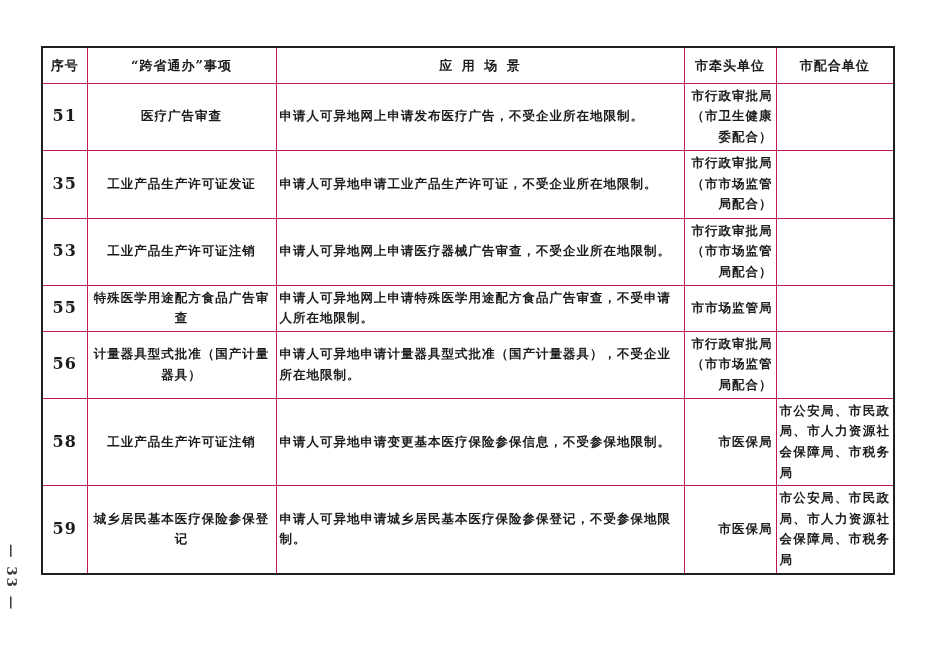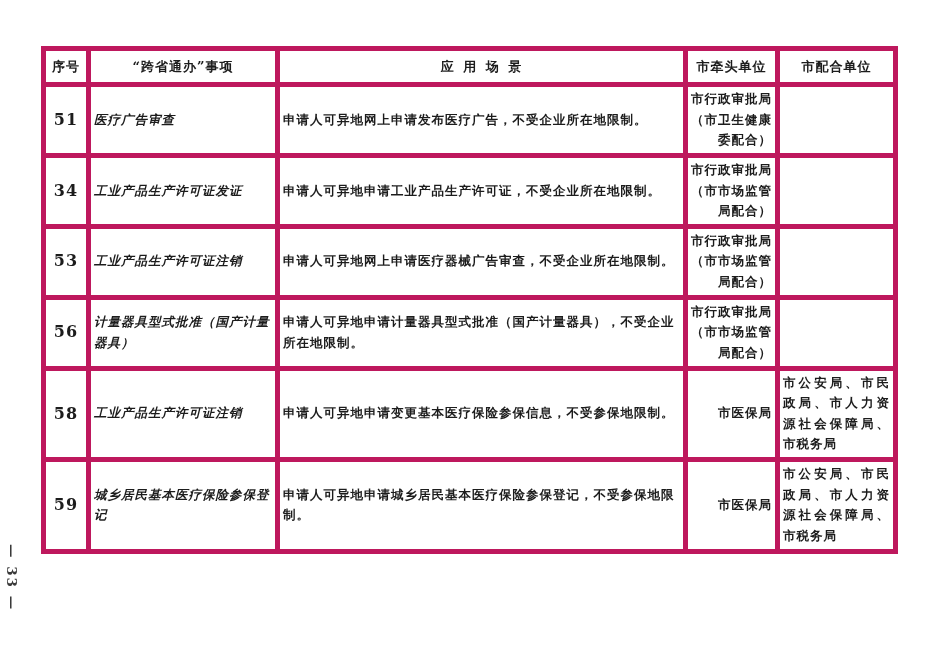--- a/index.html
+++ b/index.html
@@ -40,21 +40,21 @@
     color: #1c1c1c;
   }
   table.doc-table col.c-serial   { width: 45px;  }
   table.doc-table col.c-item     { width: 189px; }
   table.doc-table col.c-scenario { width: 408px; }
   table.doc-table col.c-lead     { width: 92px;  }
   table.doc-table col.c-coop     { width: 118px; }
 
   table.doc-table th,
   table.doc-table td {
-    border: 5px solid #be185d;
+    border: 1px solid #be185d;
     vertical-align: middle;
     letter-spacing: 1px;
     line-height: 1.65;
     padding: 2px 3px;
     overflow: hidden;
   }
   table.doc-table {
     border: 2px solid #1f1f1f;
   }
   table.doc-table thead tr { height: 36px; }
@@ -76,24 +76,23 @@
   tbody tr:nth-child(7) { height: 46px; }
   tbody tr:nth-child(8) { height: 69px; }
   tbody tr:nth-child(9) { height: 67px; }
 
   td.cell-serial {
     text-align: center;
     font-size: 16px;
     letter-spacing: 0;
   }
   td.cell-item {
-    text-align: left;
+    text-align: center;
     padding-left: 13px;
     padding-right: 8px;
-    font-style: italic;
   }
   td.cell-scenario {
     text-align: left;
     padding-left: 8px;
     padding-right: 6px;
   }
   td.cell-lead-unit {
     text-align: right;
     padding-left: 1px;
     padding-right: 1px;
@@ -133,31 +132,38 @@
     </thead>
     <tbody>
         <tr>
           <td class="cell-serial">51</td>
           <td class="cell-item">医疗广告审查</td>
           <td class="cell-scenario">申请人可异地网上申请发布医疗广告，不受企业所在地限制。</td>
           <td class="cell-lead-unit">市行政审批局（市卫生健康委配合）</td>
           <td class="cell-coop-unit"></td>
         </tr>
         <tr>
-          <td class="cell-serial">34</td>
+          <td class="cell-serial">35</td>
           <td class="cell-item">工业产品生产许可证发证</td>
           <td class="cell-scenario">申请人可异地申请工业产品生产许可证，不受企业所在地限制。</td>
           <td class="cell-lead-unit">市行政审批局（市市场监管局配合）</td>
           <td class="cell-coop-unit"></td>
         </tr>
         <tr>
           <td class="cell-serial">53</td>
           <td class="cell-item">工业产品生产许可证注销</td>
           <td class="cell-scenario">申请人可异地网上申请医疗器械广告审查，不受企业所在地限制。</td>
           <td class="cell-lead-unit">市行政审批局（市市场监管局配合）</td>
+          <td class="cell-coop-unit"></td>
+        </tr>
+        <tr>
+          <td class="cell-serial">55</td>
+          <td class="cell-item">特殊医学用途配方食品广告审查</td>
+          <td class="cell-scenario">申请人可异地网上申请特殊医学用途配方食品广告审查，不受申请人所在地限制。</td>
+          <td class="cell-lead-unit">市市场监管局</td>
           <td class="cell-coop-unit"></td>
         </tr>
         <tr>
           <td class="cell-serial">56</td>
           <td class="cell-item">计量器具型式批准（国产计量器具）</td>
           <td class="cell-scenario">申请人可异地申请计量器具型式批准（国产计量器具），不受企业所在地限制。</td>
           <td class="cell-lead-unit">市行政审批局（市市场监管局配合）</td>
           <td class="cell-coop-unit"></td>
         </tr>
         <tr>

